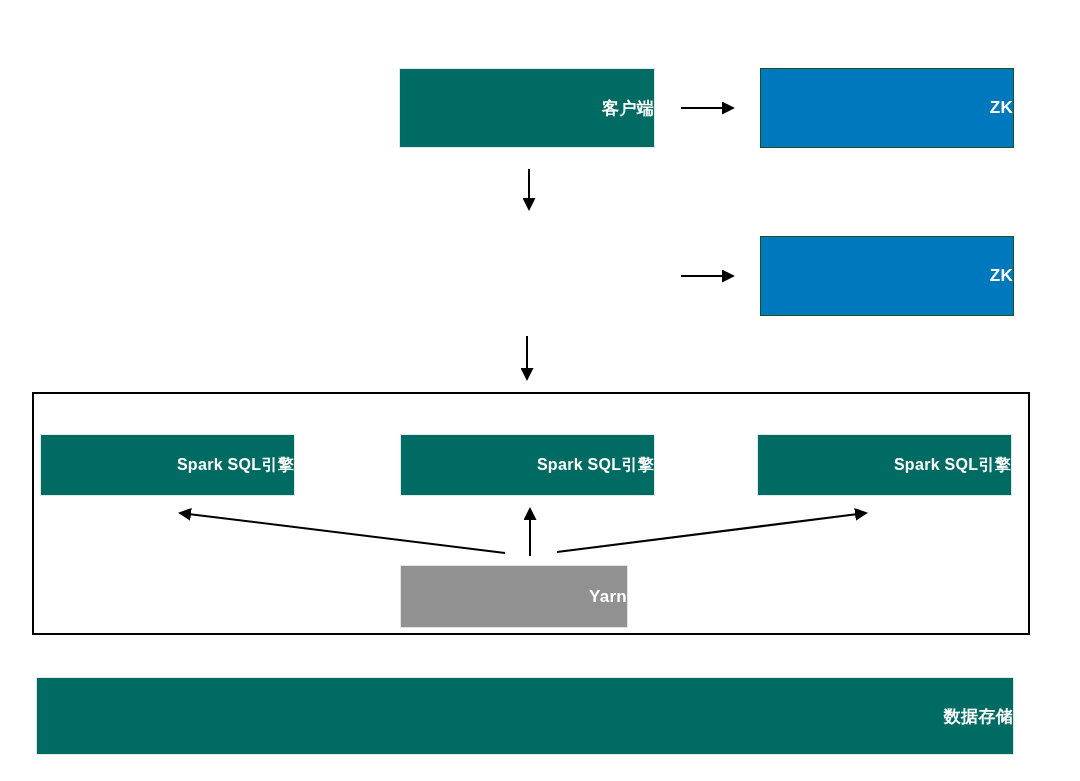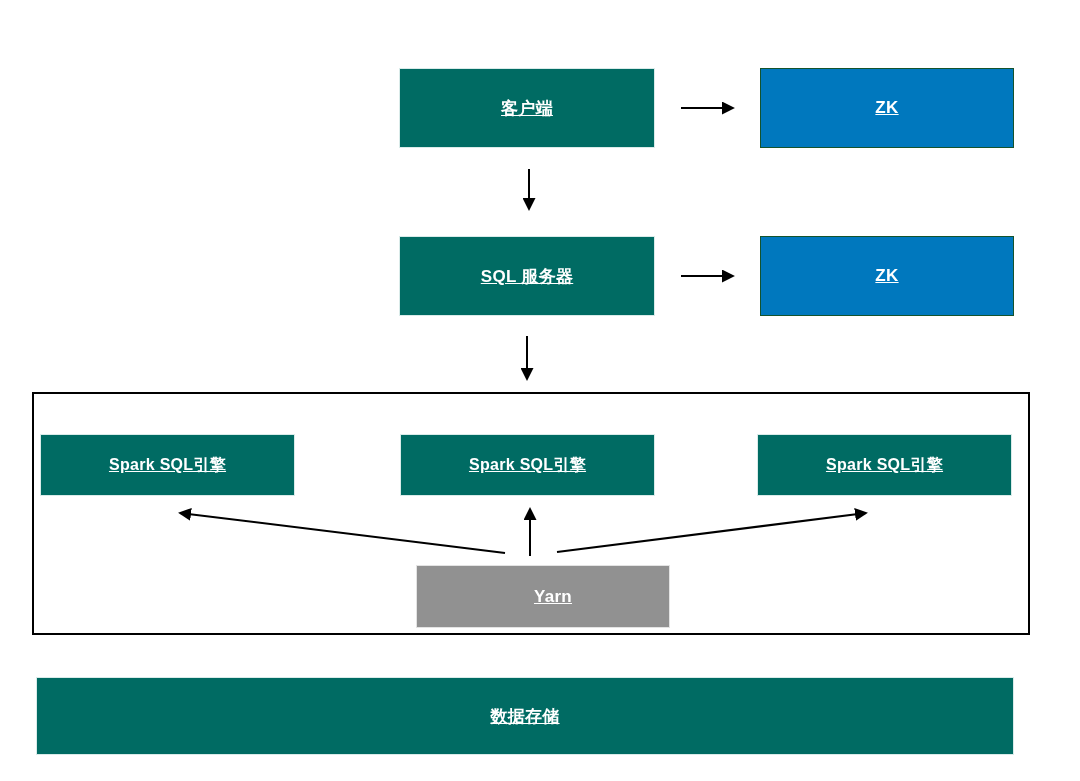--- a/index.html
+++ b/index.html
@@ -19,48 +19,47 @@
     position: relative;
     width: 1080px;
     height: 781px;
     background: var(--background);
     overflow: hidden;
   }
   .node {
     position: absolute;
     display: flex;
     align-items: center;
-    justify-content: center;
+    justify-content: flex-end;
     color: #FFFFFF;
     font-weight: bold;
     font-size: 17px;
     letter-spacing: 0.3px;
     text-align: center;
-    text-decoration: underline;
   }
   .teal { background: var(--teal); border: 1px solid #d9ebe9; }
   .blue { background: var(--blue); border: 1px solid #14532d; }
   .gray { background: var(--gray); border: 1px solid #e3e3e3; }
 
   .node-client     { left: 399px; top: 68px;  width: 256px; height: 80px; }
   .node-zk1        { left: 760px; top: 68px;  width: 254px; height: 80px; }
   .node-sqlserver  { left: 399px; top: 236px; width: 256px; height: 80px; }
   .node-zk2        { left: 760px; top: 236px; width: 254px; height: 80px; }
 
   .cluster {
     position: absolute;
     left: 32px; top: 392px;
     width: 998px; height: 243px;
     border: 2px solid var(--container_border);
     background: transparent;
   }
   .node-engine-left  { left: 40px;  top: 434px; width: 255px; height: 62px; font-size: 16px; }
   .node-engine-mid   { left: 400px; top: 434px; width: 255px; height: 62px; font-size: 16px; }
   .node-engine-right { left: 757px; top: 434px; width: 255px; height: 62px; font-size: 16px; }
-  .node-yarn         { left: 416px; top: 565px; width: 254px; height: 63px; padding-left: 20px; }
+  .node-yarn         { left: 400px; top: 565px; width: 228px; height: 63px; padding-left: 20px; }
   .node-storage      { left: 36px;  top: 677px; width: 978px; height: 78px; }
 
   .arrows {
     position: absolute;
     left: 0; top: 0;
     width: 1080px; height: 781px;
     pointer-events: none;
   }
   .arrows line {
     stroke: var(--arrow);
@@ -91,23 +90,20 @@
   <div class="cluster"></div>
 
   <div class="node teal node-client">
     <span>客户端</span>
   </div>
 
   <div class="node blue node-zk1">
     <span>ZK</span>
   </div>
 
-  <div class="node teal node-sqlserver">
-    <span>SQL 服务器</span>
-  </div>
 
   <div class="node blue node-zk2">
     <span>ZK</span>
   </div>
 
   <div class="node teal node-engine-left">
     <span>Spark SQL引擎</span>
   </div>
 
   <div class="node teal node-engine-mid">

